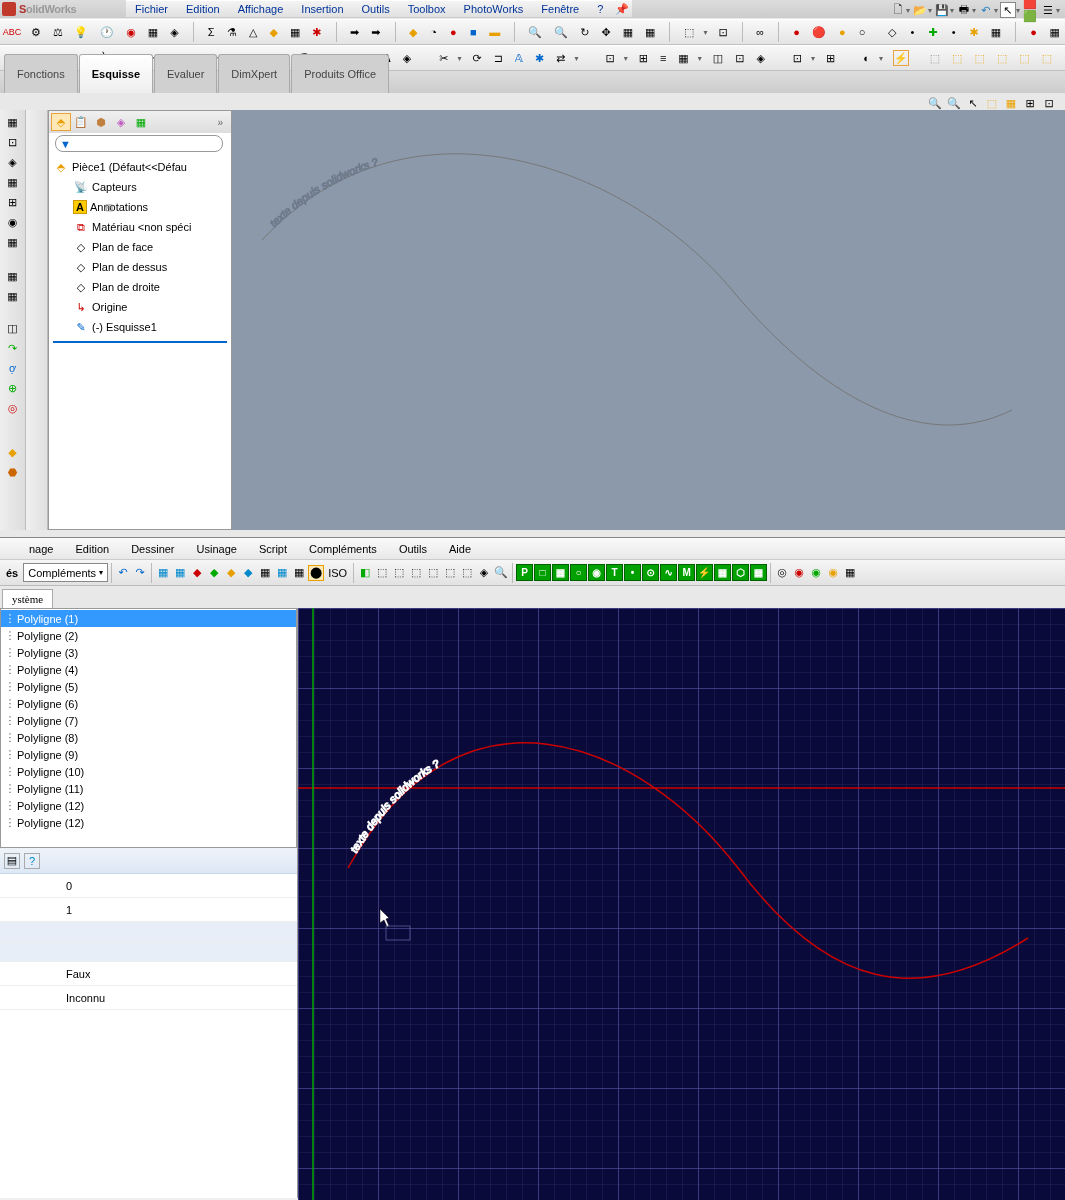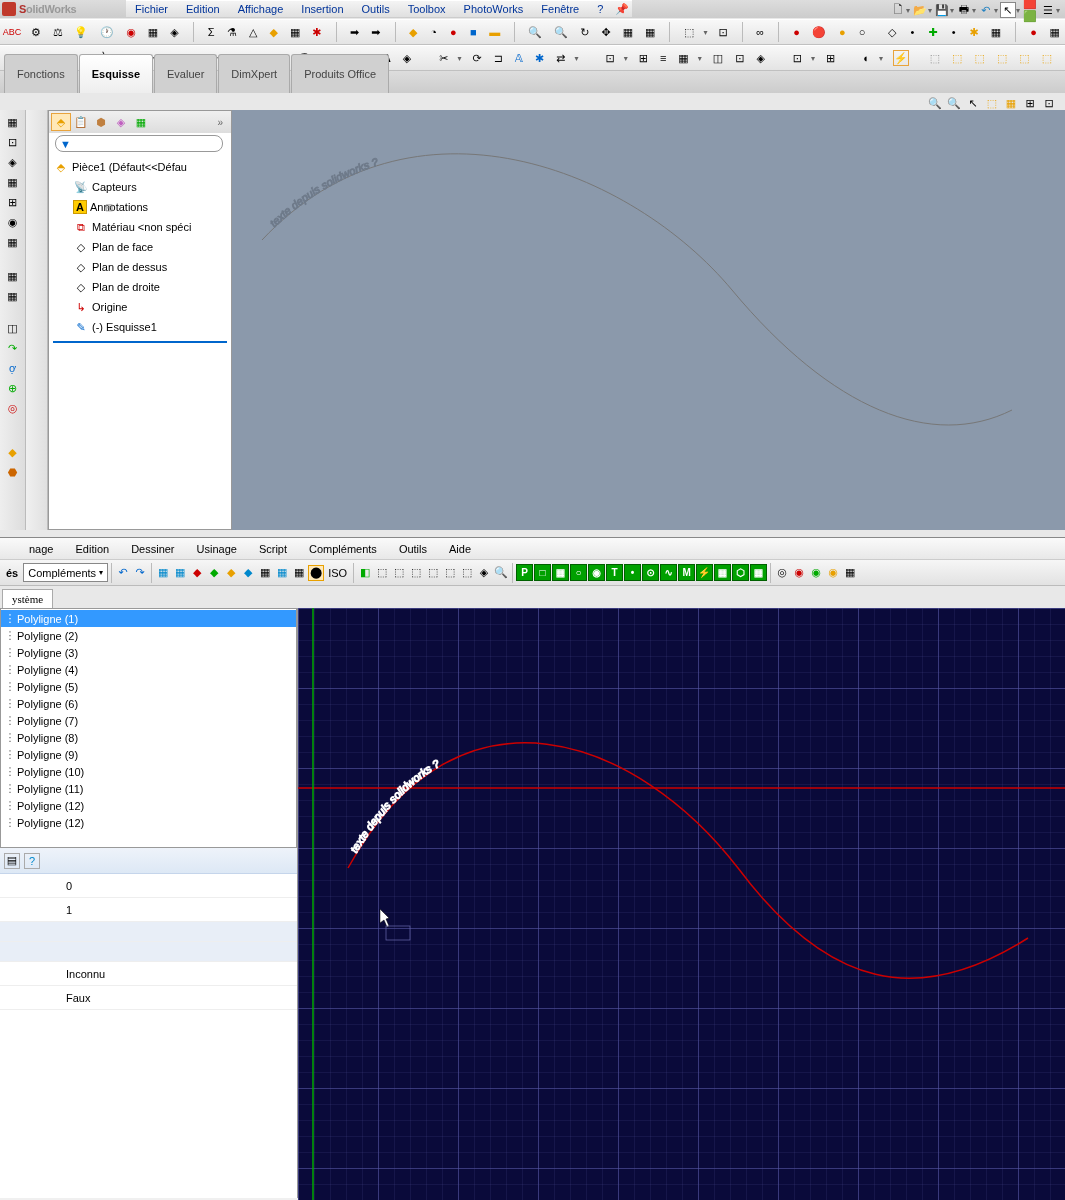--- a/index.html
+++ b/index.html
@@ -476,25 +476,25 @@
           <div class="cb-prow cat">
             <div class="k"></div>
             <div class="v"></div>
           </div>
           <div class="cb-prow cat">
             <div class="k"></div>
             <div class="v"></div>
           </div>
           <div class="cb-prow">
             <div class="k"></div>
-            <div class="v">Inconnu</div>
+            <div class="v">Faux</div>
           </div>
           <div class="cb-prow">
             <div class="k"></div>
-            <div class="v">Faux</div>
+            <div class="v">Inconnu</div>
           </div>
         </div>
     </div>
   </div>
 
   <div class="cb-canvas">
     <svg viewBox="0 0 767 592">
       <defs>
         <pattern id="smallGrid" width="16" height="16" patternUnits="userSpaceOnUse">
           <path d="M 16 0 L 0 0 0 16" fill="none" stroke="#3a3a7a" stroke-width="0.5"></path>

